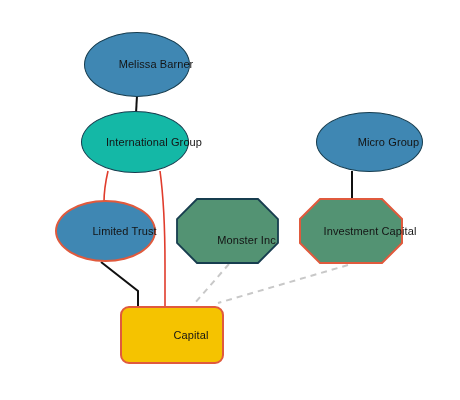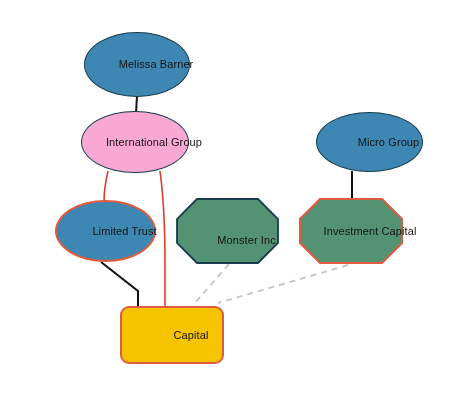--- a/index.html
+++ b/index.html
@@ -83,21 +83,21 @@
 
     <path d="M 229 264 L 194 304" fill="none" stroke="#c8c8c8" stroke-width="2" stroke-dasharray="6 5"></path>
 
     <path d="M 348 265 L 218 303" fill="none" stroke="#c8c8c8" stroke-width="2" stroke-dasharray="6 5"></path>
   </svg>
 
   <div class="node ellipse" style="left:84px; top:32px; width:106px; height:65px; background:#3f87b3; border:1.6px solid #173d4f;">
     <span class="node-label">Melissa Barner</span>
   </div>
 
-  <div class="node ellipse" style="left:81px; top:111px; width:108px; height:62px; background:#f9a8d4; border:1.6px solid #173d4f;">
+  <div class="node ellipse" style="left:81px; top:111px; width:108px; height:62px; background:#14b8a6; border:1.6px solid #173d4f;">
     <span class="node-label">International Group</span>
   </div>
 
   <div class="node ellipse" style="left:316px; top:112px; width:107px; height:60px; background:#3f87b3; border:1.6px solid #173d4f;">
     <span class="node-label">Micro Group</span>
   </div>
 
   <div class="node ellipse" style="left:55px; top:200px; width:101px; height:62px; background:#3f87b3; border:2px solid #e05a3d;">
     <span class="node-label">Limited Trust</span>
   </div>

